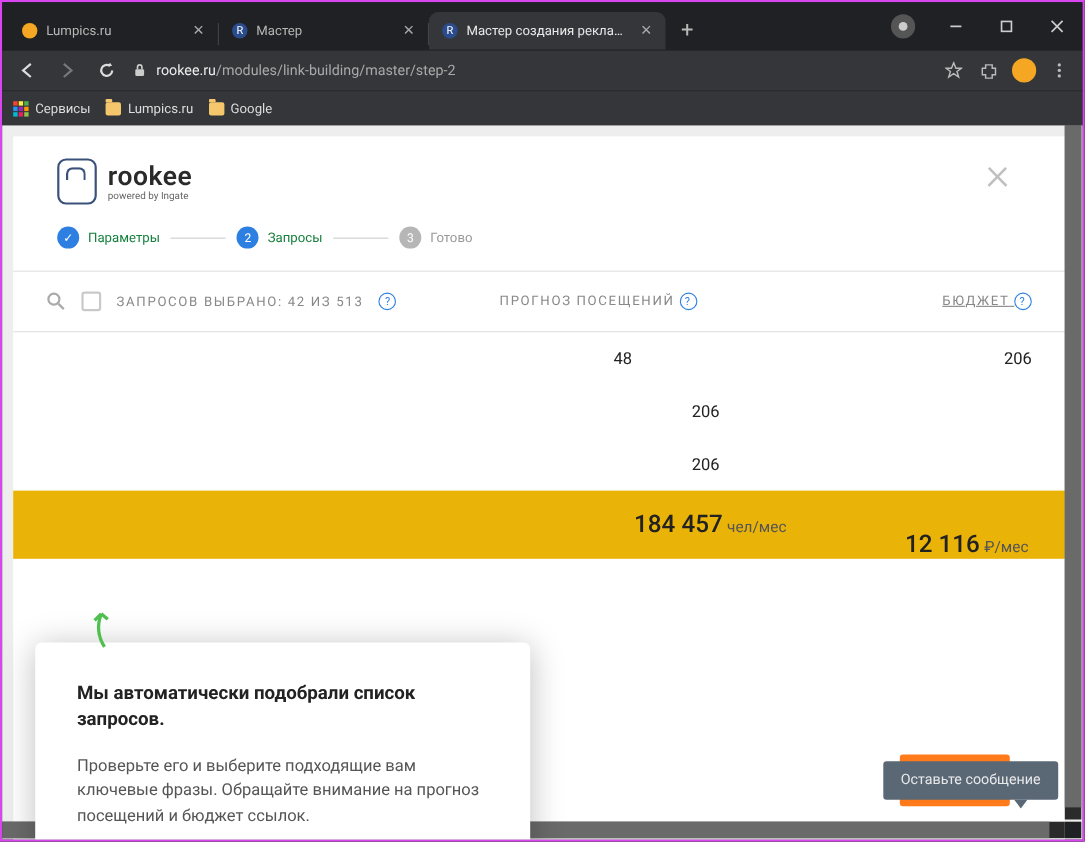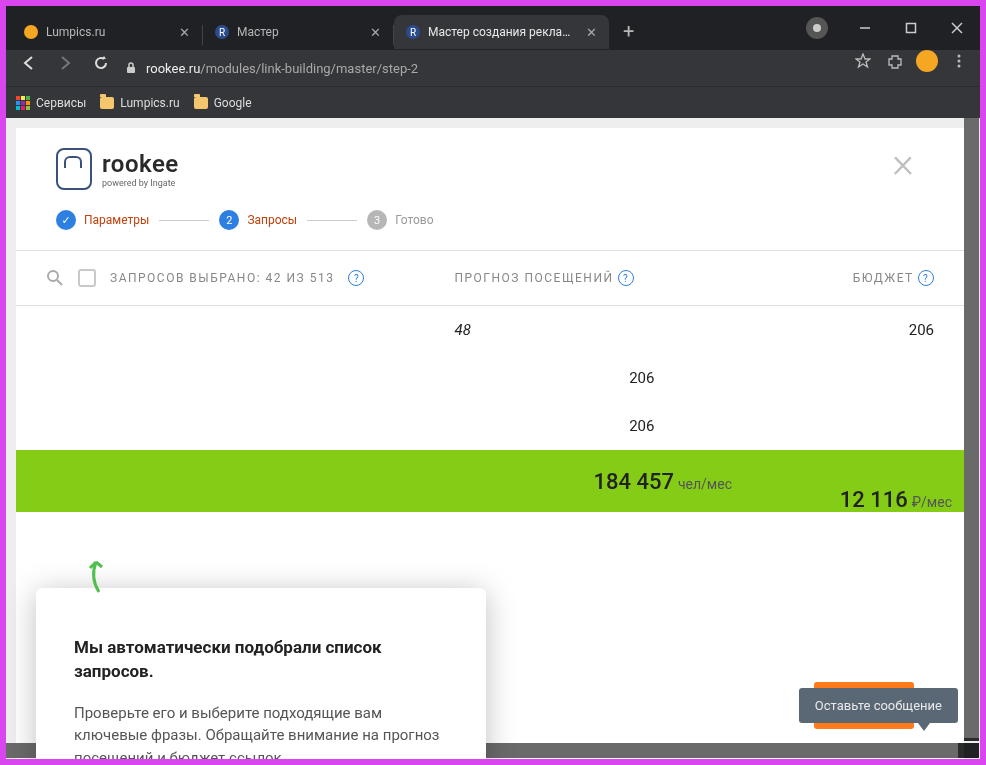--- a/index.html
+++ b/index.html
@@ -1,36 +1,36 @@
 <!DOCTYPE html>
 <html><head>
 <meta charset="utf-8">
 <style>
   * { box-sizing: border-box; margin: 0; padding: 0; font-family: -apple-system, BlinkMacSystemFont, "Segoe UI", Roboto, Arial, sans-serif; }
   body { background: #1a1a1a; width: 986px; height: 765px; overflow: hidden; position: relative; }
 
   
-  .window { position: absolute; inset: 0; background: #202124; border: 6px solid #d946ef; }
+  .window { position: absolute; inset: 0; background: #202124; border: 2px solid #d946ef; }
   .titlebar { height: 44px; background: #202124; display: flex; align-items: stretch; }
   .tabs { display: flex; align-items: center; flex: 1; padding-left: 6px; }
   .tab { display: flex; align-items: center; gap: 8px; height: 34px; padding: 0 12px; color: #b7b7b7; font-size: 12px; border-radius: 8px 8px 0 0; min-width: 190px; max-width: 215px; margin-top: 8px; position: relative; }
   .tab.active { background: #35363a; color: #e8e8e8; }
   .sep { width:1px; height:20px; background:#444; margin-top:14px; }
   .tab .favicon { width: 14px; height: 14px; border-radius: 50%; display:inline-flex; align-items:center; justify-content:center; font-size:10px; color:#fff; }
   .fav-orange { background:#f5a623; }
   .fav-rookee { background:#2b4c8c; }
   .tab .title { flex:1; white-space: nowrap; overflow: hidden; text-overflow: ellipsis; }
   .tab .close { color:#aaa; font-size:13px; }
   .newtab { color:#b7b7b7; font-size:20px; padding:0 14px; display:flex; align-items:center; margin-top:6px;}
   .winbtns { display:flex; align-items:center; }
   .winbtn { width:46px; height:44px; display:flex; align-items:center; justify-content:center; color:#ccc; }
   .avatar-disc { width:22px; height:22px; border-radius:50%; background:#555; margin-right:14px; align-self:center; display:flex; align-items:center; justify-content:center;}
   .avatar-disc::after{content:"";width:8px;height:8px;border-radius:50%;background:#ccc;}
 
-  .addrbar { height: 36px; background:#35363a; display:flex; padding: 0 10px; gap:10px; }
+  .addrbar { height: 36px; background:#35363a; display:flex; align-items:center; padding: 0 10px; gap:10px; }
   .navbtn { width:26px; height:26px; display:flex; align-items:center; justify-content:center; color:#ccc; }
   .navbtn.dim { color:#777; }
   .url-lock { color:#ccc; }
   .url { color:#ccc; font-size:13px; display:flex; align-items:center; gap:8px; flex:1; }
   .url-host { color:#ededed; }
   .url-path { color:#a9a9a9; }
   .ext { width:22px; height:22px; display:flex; align-items:center; justify-content:center; color:#bbb; }
   .ext.orange { width:22px; height:22px; border-radius:50%; background:#f5a623; }
 
   .bmbar { height: 32px; background:#35363a; border-top:1px solid #2a2b2e; display:flex; align-items:center; padding: 0 10px; gap:14px; }
@@ -53,54 +53,54 @@
   .logo-text .brand { font-size:24px; font-weight:600; color:#2a2a2a; letter-spacing:0.5px;}
   .logo-text .sub { font-size:9px; color:#666; }
   .close-x { font-size:42px; color:#bfbfbf; font-weight:300; line-height:0.7; padding-right:10px;}
 
   .stepper { display:flex; align-items:center; gap:10px; padding: 10px 40px 20px 40px; font-size:12px; }
   .step { display:flex; align-items:center; gap:8px; }
   .step-num { width:20px; height:20px; border-radius:50%; display:flex; align-items:center; justify-content:center; font-size:11px; color:#fff;}
   .step-done { background:#2d80e2;}
   .step-active { background:#2d80e2;}
   .step-wait { background:#b6b6b6;}
-  .step-label { color:#c2410c; }
+  .step-label { color:#15803d; }
   .step.waiting .step-label { color:#999;}
   .step-line { width:50px; height:1px; background:#ccc; }
 
   .hero { padding: 10px 40px 40px 40px;}
   .hero h1 { font-size:38px; font-weight:700; color:#1a1a1a; margin-bottom:18px;}
   .hero p { font-size:15px; color:#444; line-height:1.6; max-width:800px;}
 
   .filterbar { height:56px; background:#fff; border-top:1px solid #e0e0e0; border-bottom:1px solid #e0e0e0; display:flex; align-items:center; padding:0 30px;}
   .fb-left { display:flex; align-items:center; gap:14px; flex:0 0 46%;}
   .fb-search { color:#999; }
   .fb-check { width:18px; height:18px; border:2px solid #c9c9c9; border-radius:3px;}
   .fb-label { font-size:12px; letter-spacing:1.5px; color:#888;}
   .fb-help { width:16px;height:16px;border:1px solid #2d80e2;border-radius:50%;color:#2d80e2;font-size:10px;display:inline-flex;align-items:center;justify-content:center;}
   .fb-mid { flex:1; text-align:left; font-size:12px; letter-spacing:1.5px; color:#888;}
-  .fb-right { flex:0 0 200px; text-align:right; font-size:12px; letter-spacing:1.5px; color:#888;}
+  .fb-right { flex:0 0 200px; text-align:right; font-size:12px; letter-spacing:1.5px; color:#888;text-decoration:underline;}
 
   .rows { }
   .row { display:flex; height:48px; align-items:center; padding:0 30px; color:#222; font-size:15px;}
   .row .col1 { flex:0 0 46%;}
-  .row .col2 { flex:1; text-align:left; padding-right:60px;font-style:italic;}
+  .row .col2 { flex:1; text-align:center; padding-right:60px;}
   .row .col3 { flex:0 0 200px; text-align:right;}
-  .totrow { display:flex; height:62px; align-items:center; padding:0 12px; background:#84cc16;}
+  .totrow { display:flex; height:62px; align-items:center; padding:0 33px; background:#eab308;}
   .totrow .c2 { flex:1; text-align:right; padding-right:20px; font-size:22px; font-weight:500; color:#222;}
   .totrow .c2 small{ font-size:14px; font-weight:400; color:#555; margin-left:4px;}
   .totrow .c1 { flex:0 0 46%;}
   .totrow .c3 { flex:0 0 200px; text-align:right; font-size:22px; font-weight:500; color:#222;margin-top:36px;}
   .totrow .c3 small{ font-size:14px; font-weight:400; color:#555; margin-left:4px;}
 
   .savebtn { position:absolute; right:50px; bottom:40px; background:#ff7a1a; color:#fff; font-size:16px; padding:14px 40px; border-radius:3px;}
 
   
   .tipcard { position:absolute; left:20px; top:460px; width:450px; background:#fff; border-radius:6px; padding:35px 38px 28px 38px; box-shadow:0 4px 30px rgba(0,0,0,0.25); z-index:50;}
-  .tipcard h3 { font-size:17px; font-weight:700; color:#222; margin-bottom:18px; line-height:1.4;margin-top:13px;}
+  .tipcard h3 { font-size:17px; font-weight:700; color:#222; margin-bottom:18px; line-height:1.4;}
   .tipcard p { font-size:15px; color:#555; line-height:1.5; margin-bottom:28px;}
   .tiparrow { position:absolute; left:48px; top:-30px; }
 
   
   .chat { position:absolute; right:22px; bottom:36px; background:#5a6876; color:#e9e9e9; font-size:13px; padding:10px 16px; border-radius:3px; z-index:60;}
   .chat-tail{ position:absolute; right:50px; bottom:28px; width:0;height:0;border-left:6px solid transparent;border-right:6px solid transparent;border-top:8px solid #5a6876; z-index:60;}
 
   
   .vscroll { position:absolute; right:1px; top:112px; bottom:18px; width:15px; background:#2b2b2b;}
   .vthumb { position:absolute; top:0; width:15px; height:620px; background:#6a6a6a;}

